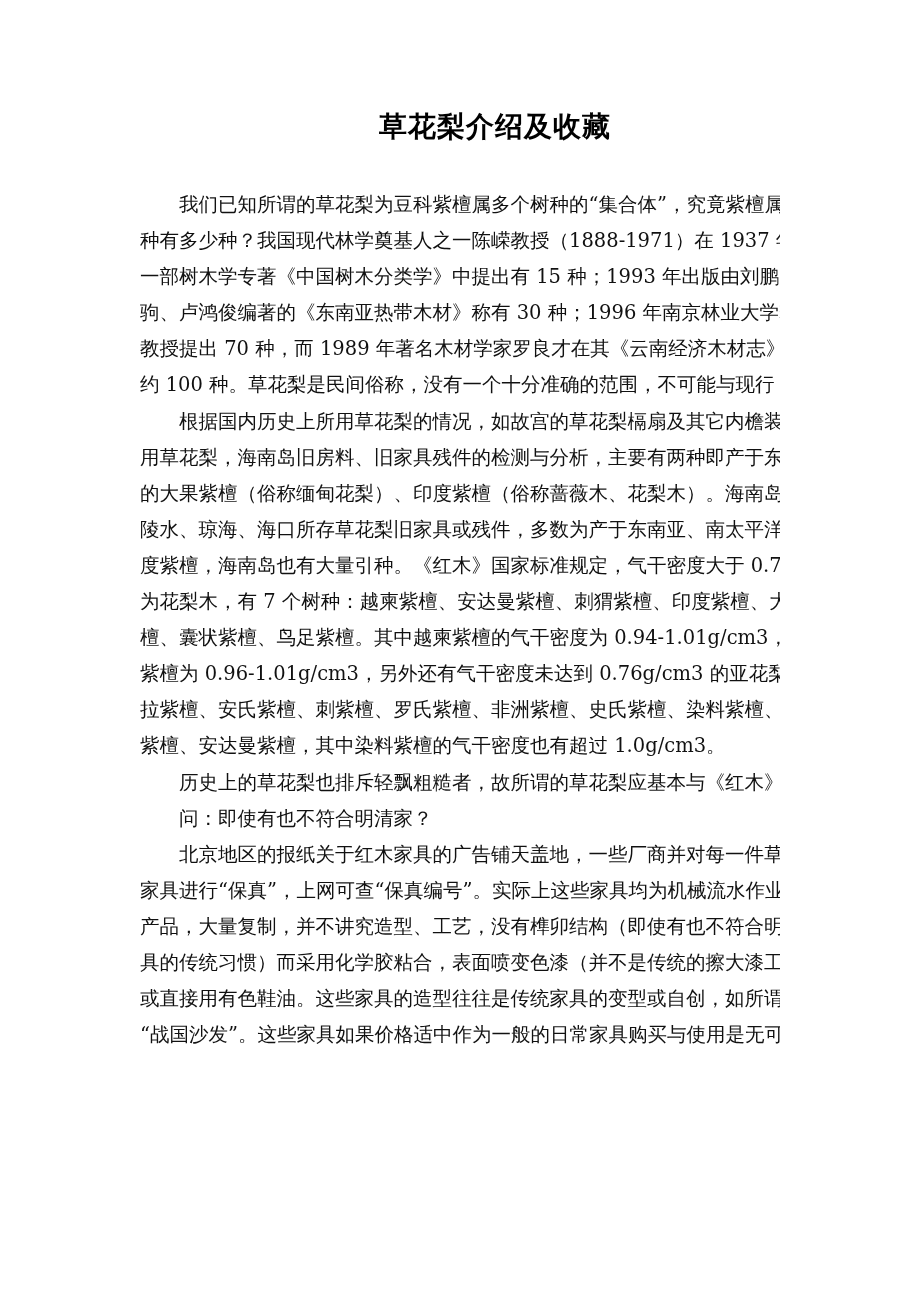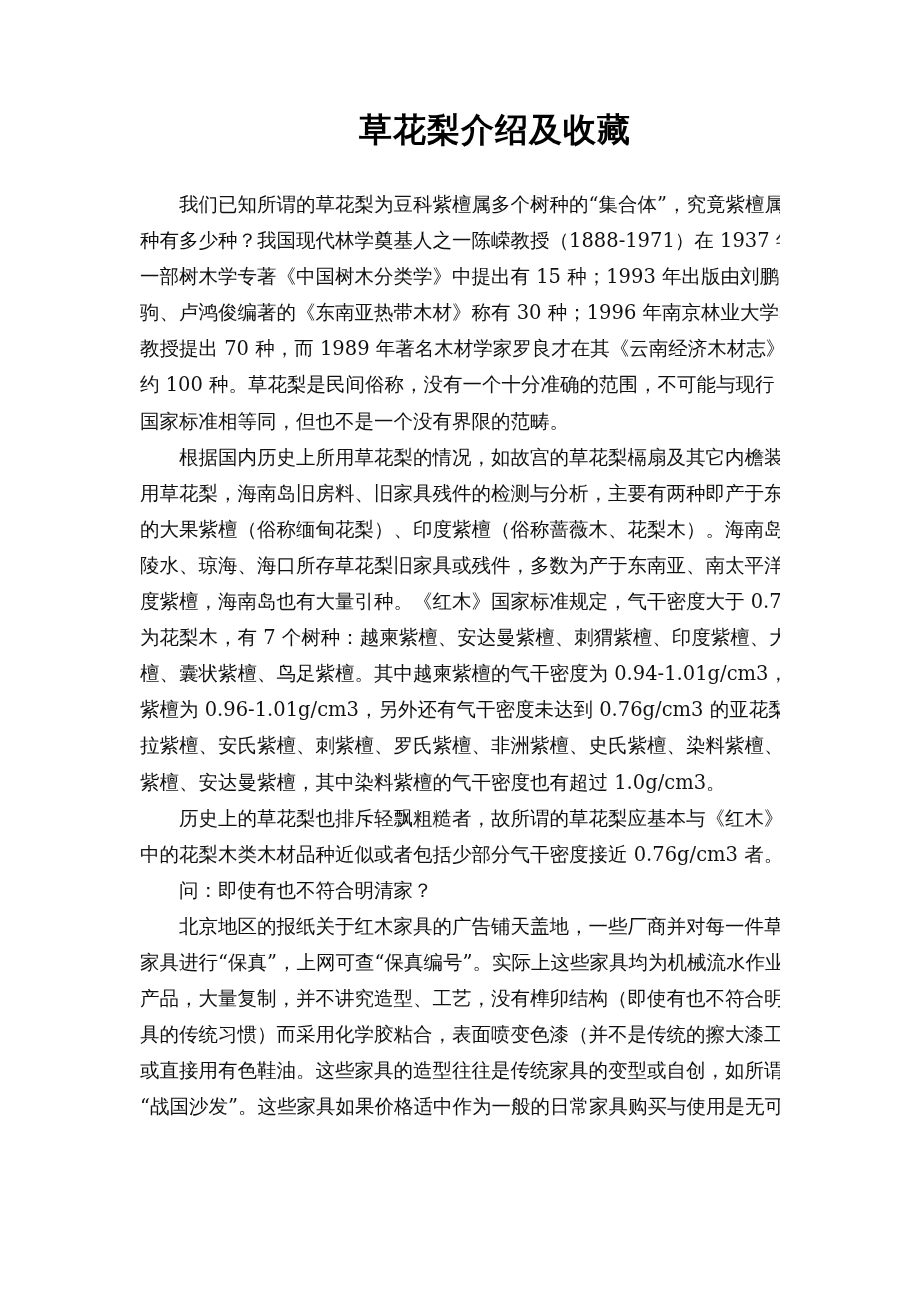--- a/index.html
+++ b/index.html
@@ -1,21 +1,21 @@
 <!DOCTYPE html>
 <html><head>
 <meta charset="utf-8">
 <style>
   html, body { margin: 0; padding: 0; background: #ffffff; }
   body { width: 920px; height: 1302px; position: relative; overflow: hidden;
          font-family: "DejaVu Serif", "Liberation Serif", serif; color: #111; }
   .page { position: absolute; left: 0; top: 0; width: 920px; height: 1302px; background: #fff; }
   .title { position: absolute; left: 140px; width: 710px; top: 108px; text-align: center;
            font-family: "DejaVu Sans", "Liberation Sans", sans-serif; font-weight: bold;
-           font-size: 33px; letter-spacing: 1px; color: #000; }
+           font-size: 28px; letter-spacing: 1px; color: #000; }
   .body { position: absolute; left: 140px; top: 187px; width: 640px; }
   .line { height: 36.1px; line-height: 36.1px; font-size: 19.5px; white-space: nowrap;
           text-align: justify; text-align-last: justify; overflow: hidden; color: #111; }
   .line.last { text-align-last: left; }
   .line.indent { padding-left: 39px; }
 </style>
 </head>
 <body>
 
 <div class="page">
@@ -23,39 +23,37 @@
 
   <div class="body">
 
     <div>
       <div class="line indent">我们已知所谓的草花梨为豆科紫檀属多个树种的“集合体”，究竟紫檀属树</div>
       <div class="line">种有多少种？我国现代林学奠基人之一陈嵘教授（1888-1971）在 1937 年中国第</div>
       <div class="line">一部树木学专著《中国树木分类学》中提出有 15 种；1993 年出版由刘鹏、杨家</div>
       <div class="line">驹、卢鸿俊编著的《东南亚热带木材》称有 30 种；1996 年南京林业大学龚耀乾</div>
       <div class="line">教授提出 70 种，而 1989 年著名木材学家罗良才在其《云南经济木材志》中认为</div>
       <div class="line">约 100 种。草花梨是民间俗称，没有一个十分准确的范围，不可能与现行《红木》</div>
-      <div class="line last">国家标准相等同，但也不是一个没有界限的范畴。</div>
     </div>
 
     <div>
       <div class="line indent">根据国内历史上所用草花梨的情况，如故宫的草花梨槅扇及其它内檐装饰所</div>
       <div class="line">用草花梨，海南岛旧房料、旧家具残件的检测与分析，主要有两种即产于东南亚</div>
       <div class="line">的大果紫檀（俗称缅甸花梨）、印度紫檀（俗称蔷薇木、花梨木）。海南岛文昌、</div>
       <div class="line">陵水、琼海、海口所存草花梨旧家具或残件，多数为产于东南亚、南太平洋之印</div>
       <div class="line">度紫檀，海南岛也有大量引种。《红木》国家标准规定，气干密度大于 0.760g/cm3</div>
       <div class="line">为花梨木，有 7 个树种：越柬紫檀、安达曼紫檀、刺猬紫檀、印度紫檀、大果紫</div>
       <div class="line">檀、囊状紫檀、鸟足紫檀。其中越柬紫檀的气干密度为 0.94-1.01g/cm3，鸟足</div>
       <div class="line">紫檀为 0.96-1.01g/cm3，另外还有气干密度未达到 0.76g/cm3 的亚花梨有安哥</div>
       <div class="line">拉紫檀、安氏紫檀、刺紫檀、罗氏紫檀、非洲紫檀、史氏紫檀、染料紫檀、变色</div>
       <div class="line last">紫檀、安达曼紫檀，其中染料紫檀的气干密度也有超过 1.0g/cm3。</div>
     </div>
 
     <div>
       <div class="line indent">历史上的草花梨也排斥轻飘粗糙者，故所谓的草花梨应基本与《红木》标准</div>
-      <div class="line last">中的花梨木类木材品种近似或者包括少部分气干密度接近 0.76g/cm3 者。</div>
     </div>
 
     <div>
       <div class="line indent last">问：即使有也不符合明清家？</div>
     </div>
 
     <div>
       <div class="line indent">北京地区的报纸关于红木家具的广告铺天盖地，一些厂商并对每一件草花梨</div>
       <div class="line">家具进行“保真”，上网可查“保真编号”。实际上这些家具均为机械流水作业的</div>
       <div class="line">产品，大量复制，并不讲究造型、工艺，没有榫卯结构（即使有也不符合明清家</div>

